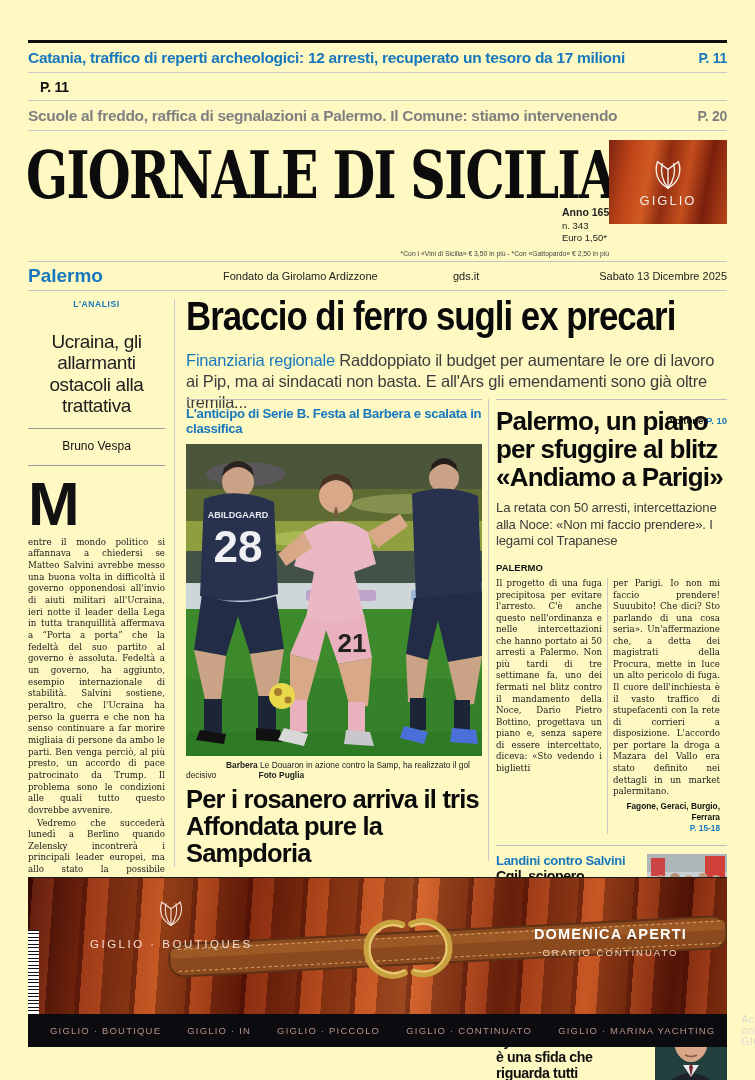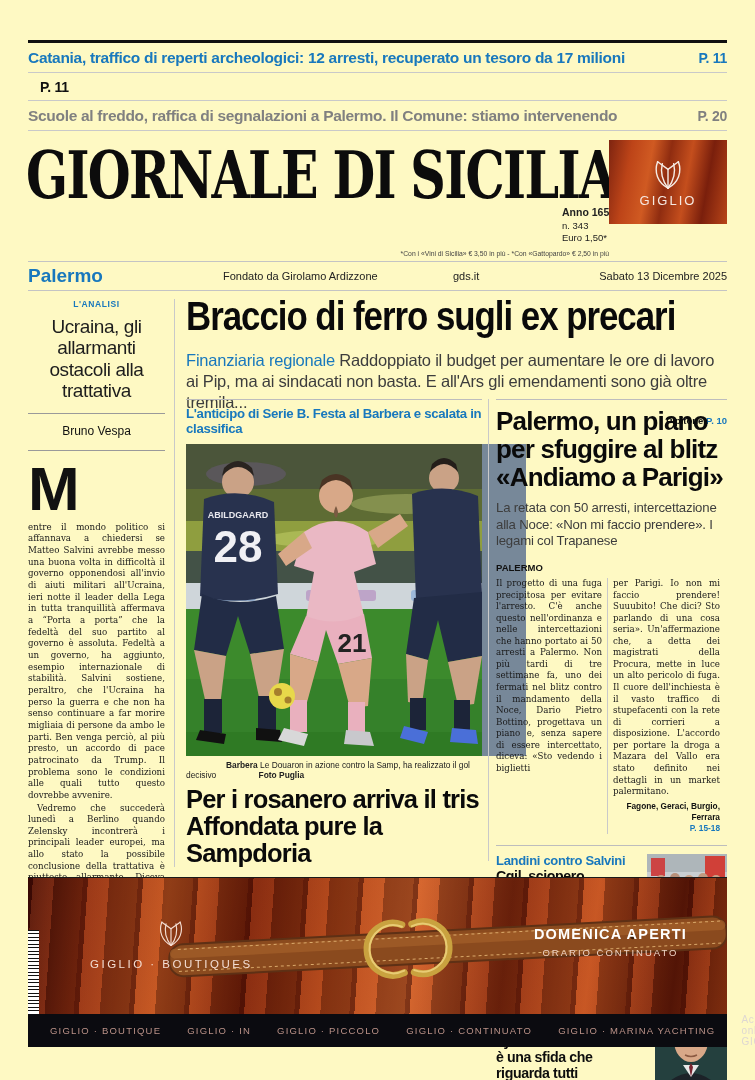--- a/index.html
+++ b/index.html
@@ -32,21 +32,21 @@
               border-top:1px solid #c4c4c4; border-bottom:1px solid #c4c4c4;
               display:flex; align-items:center; }
   .dateline .city { color:#1878bd; font-weight:bold; font-size:19px; width:195px; }
   .dateline .mid { font-size:11px; color:#222; width:230px; }
   .dateline .site { font-size:11px; color:#222; flex:1; }
   .dateline .date { font-size:11px; color:#222; text-align:right; }
 
   
   .anal { position:absolute; left:28px; top:299px; width:137px; text-align:center; }
   .anal .kick { color:#1878bd; font-weight:bold; font-size:8.5px; letter-spacing:0.6px; }
-  .anal .ttl { font-size:19px; line-height:1.12; color:#1d1d1d; margin-top:7px; letter-spacing:-0.4px; }
+  .anal .ttl { font-size:19px; line-height:1.12; color:#1d1d1d; margin-top:22px; letter-spacing:-0.4px; }
   .anal hr { border:none; border-top:1px solid #9a9a9a; margin:12px 0 10px; }
   .anal .auth { font-weight:normal; font-size:12px; color:#111; }
   .anal .drop { text-align:left; font-weight:900; font-size:62px; line-height:0.85; color:#111;
                 margin:12px 0 6px; letter-spacing:-2px; }
   .anal .body { font-family:"DejaVu Serif", serif; font-size:8.7px; line-height:1.34;
                 text-align:justify; color:#1a1a1a; }
   .anal .body + .body { text-indent:9px; margin-top:1px; }
   .anal .segue { text-align:right; font-weight:bold; font-size:10px; margin-top:4px; color:#111; }
   .anal .copy { font-size:5.4px; letter-spacing:0.3px; color:#333; margin-top:4px; }
   .vr-left { position:absolute; left:174px; top:299px; width:1px; height:568px; background:#c9c9c9; }
@@ -56,21 +56,21 @@
   .lead .hed { font-weight:900; font-size:41px; letter-spacing:-1.2px; color:#0a0a0a;
                transform:scaleX(0.85); transform-origin:left top; white-space:nowrap; }
   .lead .dek { margin-top:10px; font-size:16.5px; line-height:1.28; color:#3d3d3d; letter-spacing:-0.2px; }
   .lead .dek .kick { color:#1878bd; font-weight:normal; }
   .lead .by { text-align:right; font-size:9.5px; margin-top:2px; }
   .by .name { font-weight:bold; color:#111; } .by .pg { color:#1878bd; font-weight:bold; }
 
   
   .sports { position:absolute; left:186px; top:399px; width:296px; border-top:1px solid #bdbdbd; padding-top:6px; }
   .sports .kick { color:#1878bd; font-weight:bold; font-size:13.2px; letter-spacing:-0.3px; }
-  .photo { margin-top:8px; width:340px; height:312px; background:#789; position:relative; overflow:hidden; }
+  .photo { margin-top:8px; width:296px; height:312px; background:#789; position:relative; overflow:hidden; }
   .sports .cap { font-size:8.4px; color:#222; padding:4px 0 6px; }
   .cap .b { font-weight:bold;padding-left:40px; }
   .sports .hed2 { font-weight:900; font-size:25.5px; line-height:1.06; letter-spacing:-0.8px;
                   color:#0a0a0a; white-space:pre-line; }
   .sports .dek2 { margin-top:7px; font-size:13.2px; color:#3d3d3d; letter-spacing:-0.2px; }
   .sports .by { text-align:right; font-size:9.5px; margin-top:3px; }
 
   .vr-mid { position:absolute; left:488px; top:399px; width:1px; height:462px; background:#c9c9c9; }
 
   
@@ -95,21 +95,21 @@
                   color:#1a1a1a; margin-top:5px; text-align:justify; }
   .teaser .by2 { text-align:right; font-size:8.5px; margin-top:1px; }
   .tphoto { position:absolute; right:0; top:8px; overflow:hidden; }
 
   
   .ad { position:absolute; left:28px; right:28px; top:877px; height:169px; border-top:1.5px solid #1a1a1a; }
   .ad-img { position:relative; height:136px; overflow:hidden;
             background:linear-gradient(97deg,#4a0e06 0%,#8e2c10 8%,#c0511e 20%,#7c2009 32%,#b04317 44%,#d1602a 55%,#8a2a0e 68%,#c24f1e 80%,#6e1b08 92%,#a83d14 100%); }
   .ad-img::before { content:""; position:absolute; inset:0;
             background:repeating-linear-gradient(94deg, rgba(30,0,0,0.45) 0 5px, rgba(255,160,90,0.10) 5px 26px, rgba(0,0,0,0.25) 26px 55px); }
-  .ad-left { position:absolute; left:62px; top:40px; text-align:center; color:#f3ddd2; z-index:3; }
+  .ad-left { position:absolute; left:62px; top:20px; text-align:center; color:#f3ddd2; z-index:3; }
   .ad-left .brand { font-size:11.5px; letter-spacing:2.5px; margin-top:6px; }
   .ad-right { position:absolute; right:40px; top:48px; text-align:center; color:#ffffff; z-index:3; }
   .ad-right .l1 { font-weight:bold; font-size:14.5px; letter-spacing:1.2px; }
   .ad-right .l2 { font-size:9.5px; letter-spacing:2px; color:#efd4c6; margin-top:5px; }
   .belt { position:absolute; left:-10px; top:0; z-index:2; }
   .barcode { position:absolute; left:0; top:52px; width:11px; height:84px; background:#fff; z-index:4;
              background-image:repeating-linear-gradient(to bottom,#111 0 1px,#fff 1px 3px,#111 3px 4px,#fff 4px 7px); }
   .ad-bar { height:33px; background:#0b0b10; display:flex; align-items:center; padding:0 22px; }
   .ad-bar .it { color:#bb9288; font-size:9.5px; letter-spacing:1.2px; margin-right:26px; white-space:nowrap; }
   .ad-bar .cta { margin-left:auto; color:#ded7d2; font-size:10px; letter-spacing:0.8px; }

